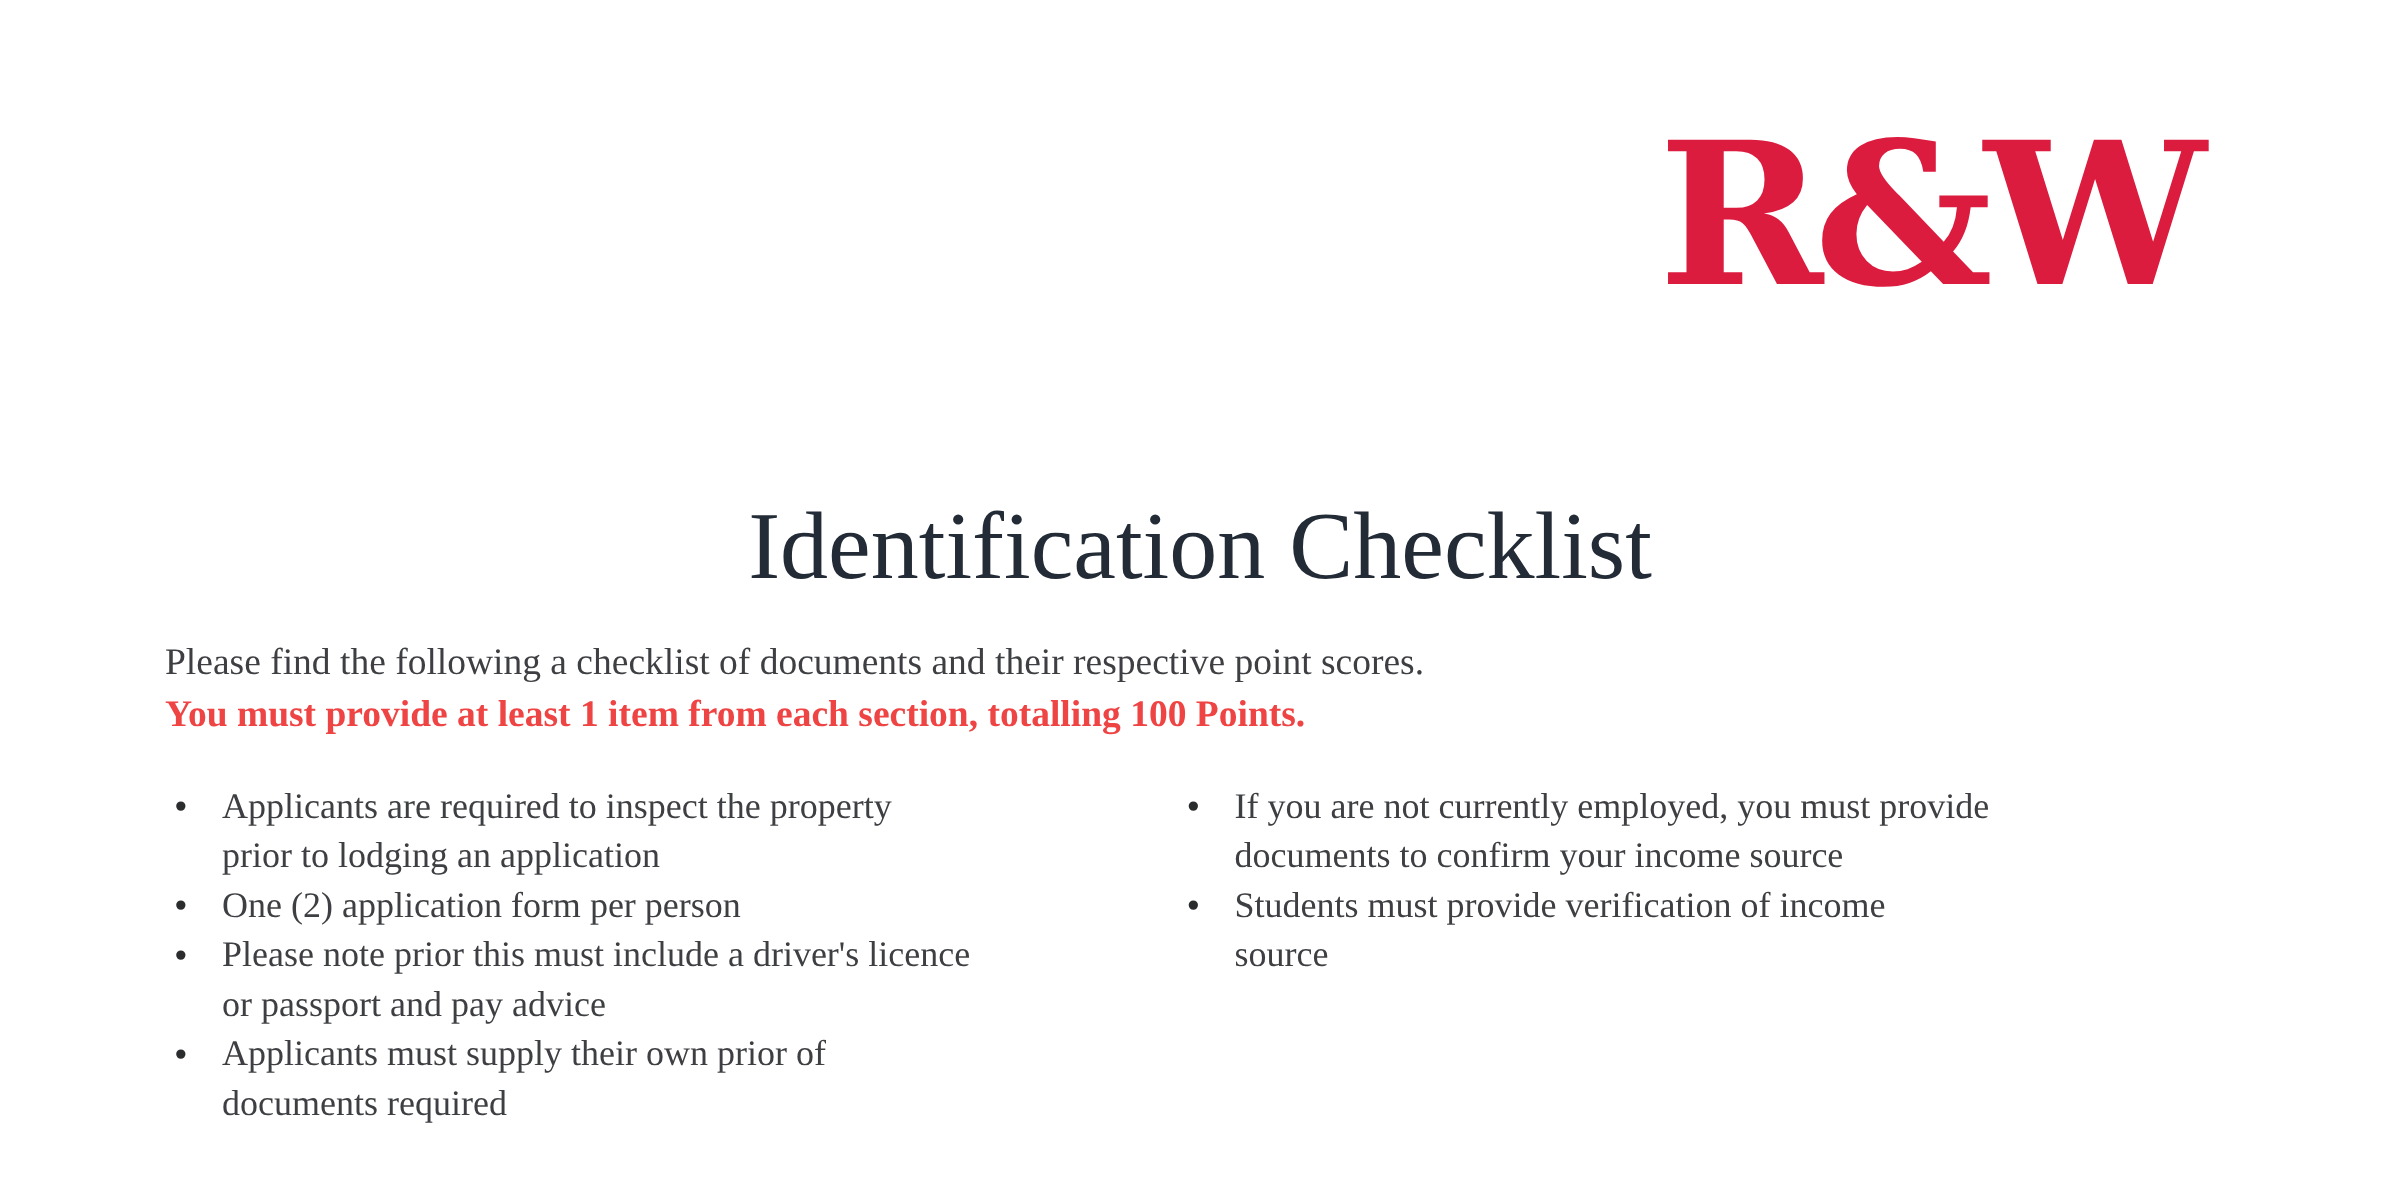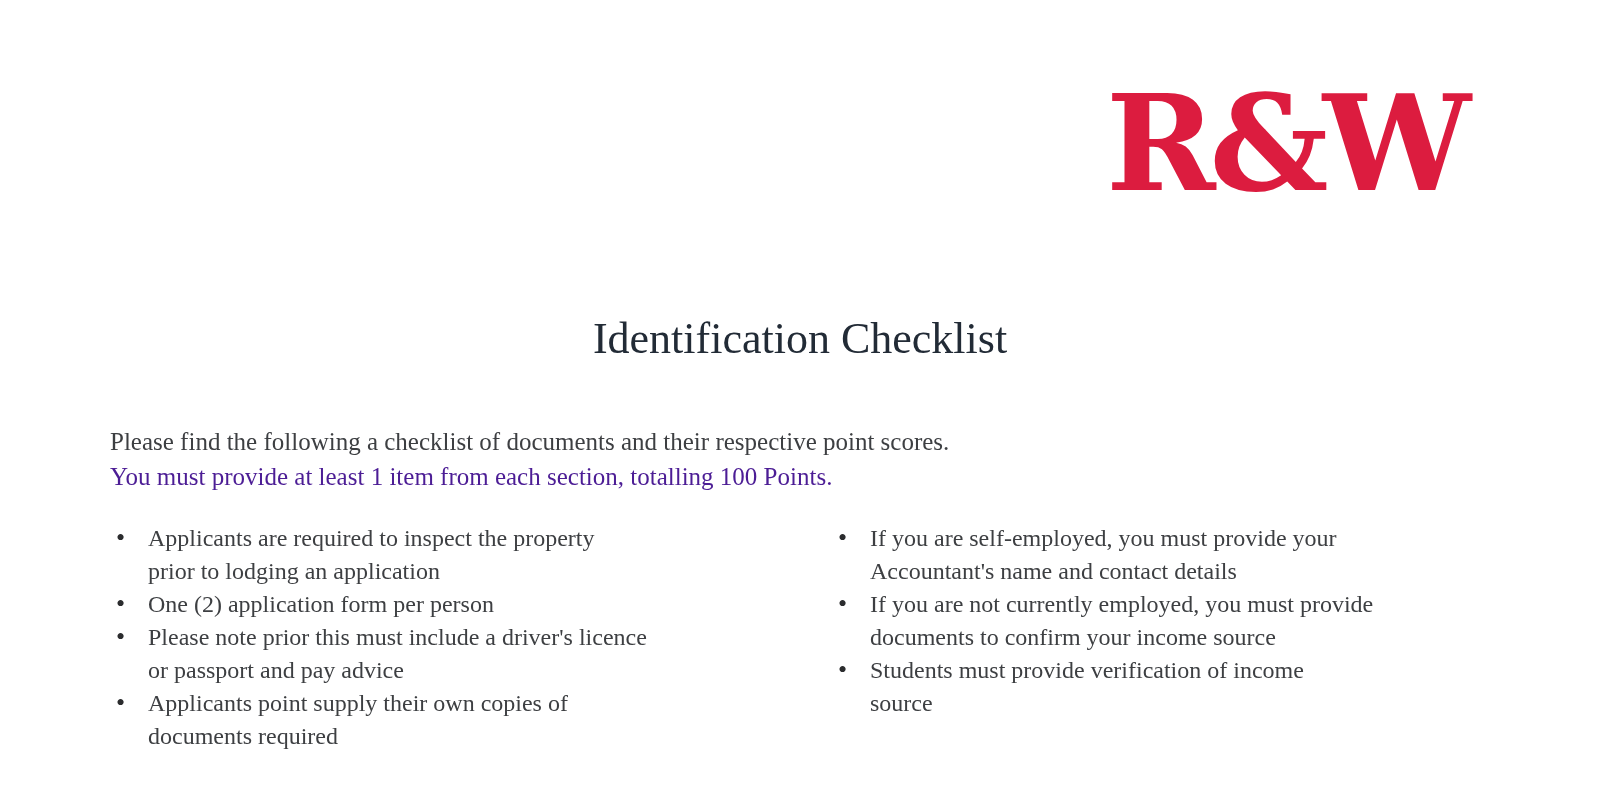--- a/index.html
+++ b/index.html
@@ -33,49 +33,49 @@
 
   
   .doc-title {
     position: absolute;
     top: 286px;
     left: 0;
     right: 0;
     text-align: center;
     font-family: "Liberation Serif", serif;
     font-weight: 400;
-    font-size: 44px;
+    font-size: 64px;
     line-height: 1.1;
     color: #222b36;
   }
 
   
   .intro {
     position: absolute;
     top: 408px;
     left: 110px;
     right: 130px;
     font-size: 25px;
     line-height: 35px;
     color: #3d3f42;
     margin-top: 16px;
   }
   .intro .intro-bold {
-    font-weight: 400;
-    color: #4c1d95;
+    font-weight: 700;
+    color: #ef4444;
   }
 
   
   .columns {
     position: absolute;
     top: 522px;
     left: 110px;
     display: grid;
     grid-template-columns: 640px 640px;
-    column-gap: 82px;
+    column-gap: 35px;
   }
   ul.notes {
     margin: 0;
     padding: 0;
     list-style: none;
   }
   ul.notes li {
     position: relative;
     padding-left: 38px;
     font-size: 24px;
@@ -106,26 +106,24 @@
     <div class="intro-line intro-bold">You must provide at least 1 item from each section, totalling 100 Points.</div>
   </div>
 
   <div class="columns">
     <ul class="notes">
         <li>Applicants are required to inspect the property
 prior to lodging an application</li>
         <li>One (2) application form per person</li>
         <li>Please note prior this must include a driver's licence
 or passport and pay advice</li>
-        <li>Applicants point supply their own copies of
+        <li>Applicants must supply their own prior of
 documents required</li>
       </ul>
     <ul class="notes">
-        <li>If you are self-employed, you must provide your
-Accountant's name and contact details</li>
         <li>If you are not currently employed, you must provide
 documents to confirm your income source</li>
         <li>Students must provide verification of income
 source</li>
       </ul>
   </div>
 
 </div>
 
 </body></html>

